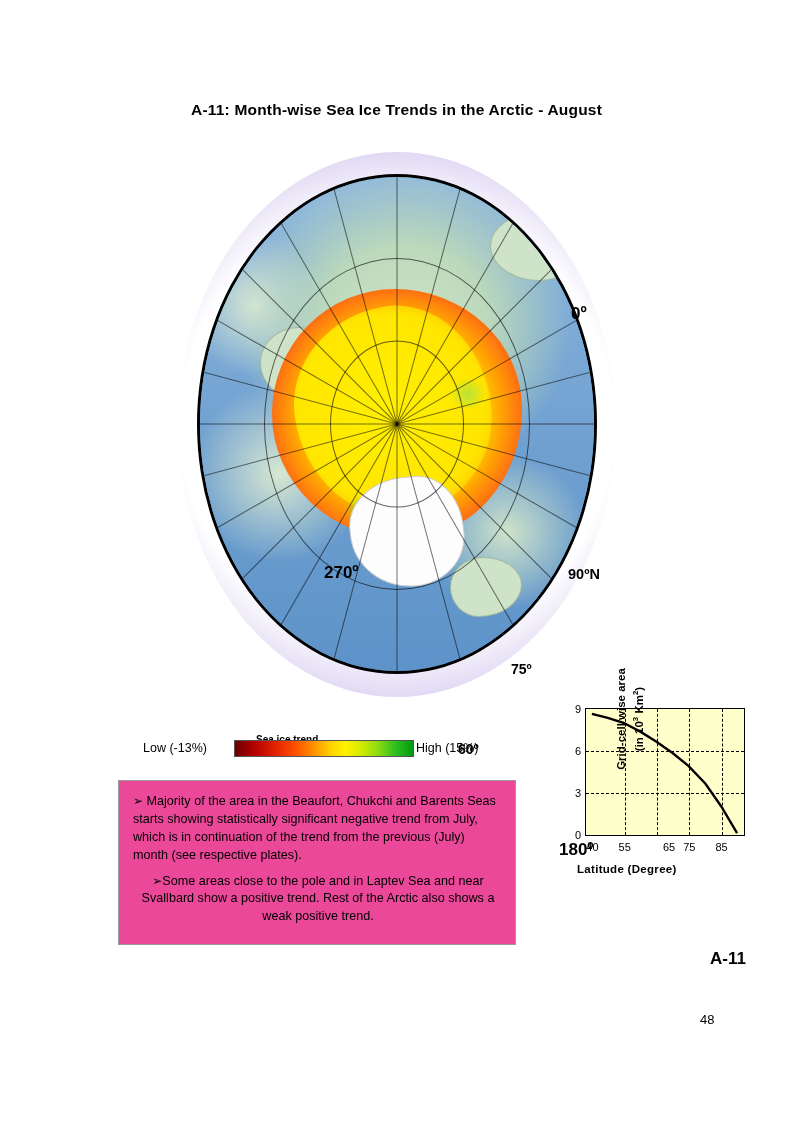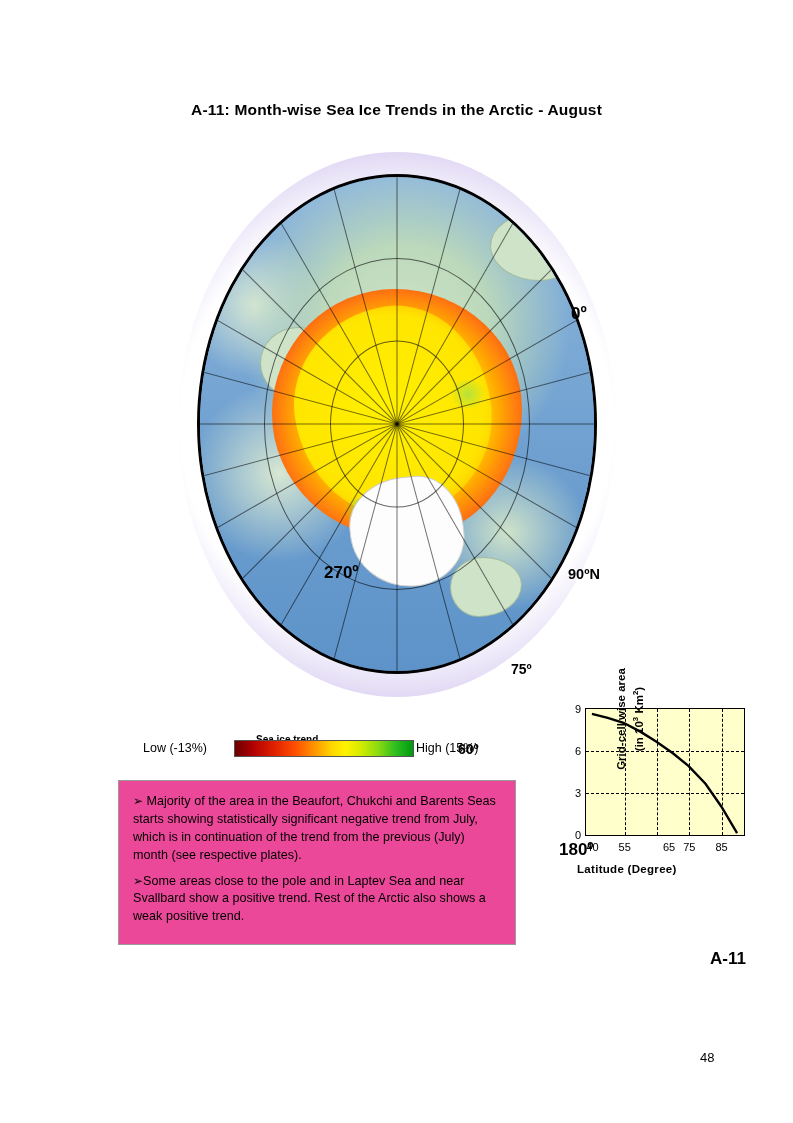--- a/index.html
+++ b/index.html
@@ -206,21 +206,21 @@
     width: 398px;
     height: 165px;
     background: #ec4899;
     border: 1px solid #9a9a9a;
     box-sizing: border-box;
     padding: 12px 12px 10px 14px;
     font-size: 12.6px;
     line-height: 1.42;
   }
   .note-item { margin-bottom: 8px; }
-  .note-item:last-child { margin-bottom: 0; }
+  .note-item:last-child { margin-bottom: 0; text-align: center; }
   .bullet { font-size: 12px; }
 
   
   .inset {
     position: absolute;
     left: 525px;
     top: 700px;
     width: 240px;
     height: 190px;
   }
@@ -301,21 +301,21 @@
   .plate-id {
     position: absolute;
     left: 710px;
     top: 949px;
     font-size: 17px;
     font-weight: bold;
   }
   .page-num {
     position: absolute;
     left: 700px;
-    top: 1050px;
+    top: 1012px;
     font-size: 13px;
   }
   sup { font-size: 0.68em; }
 </style>
 </head>
 <body>
 
 <div class="page-title">A-11: Month-wise Sea Ice Trends in the Arctic - August</div>
 
 <div class="map-wrap">

